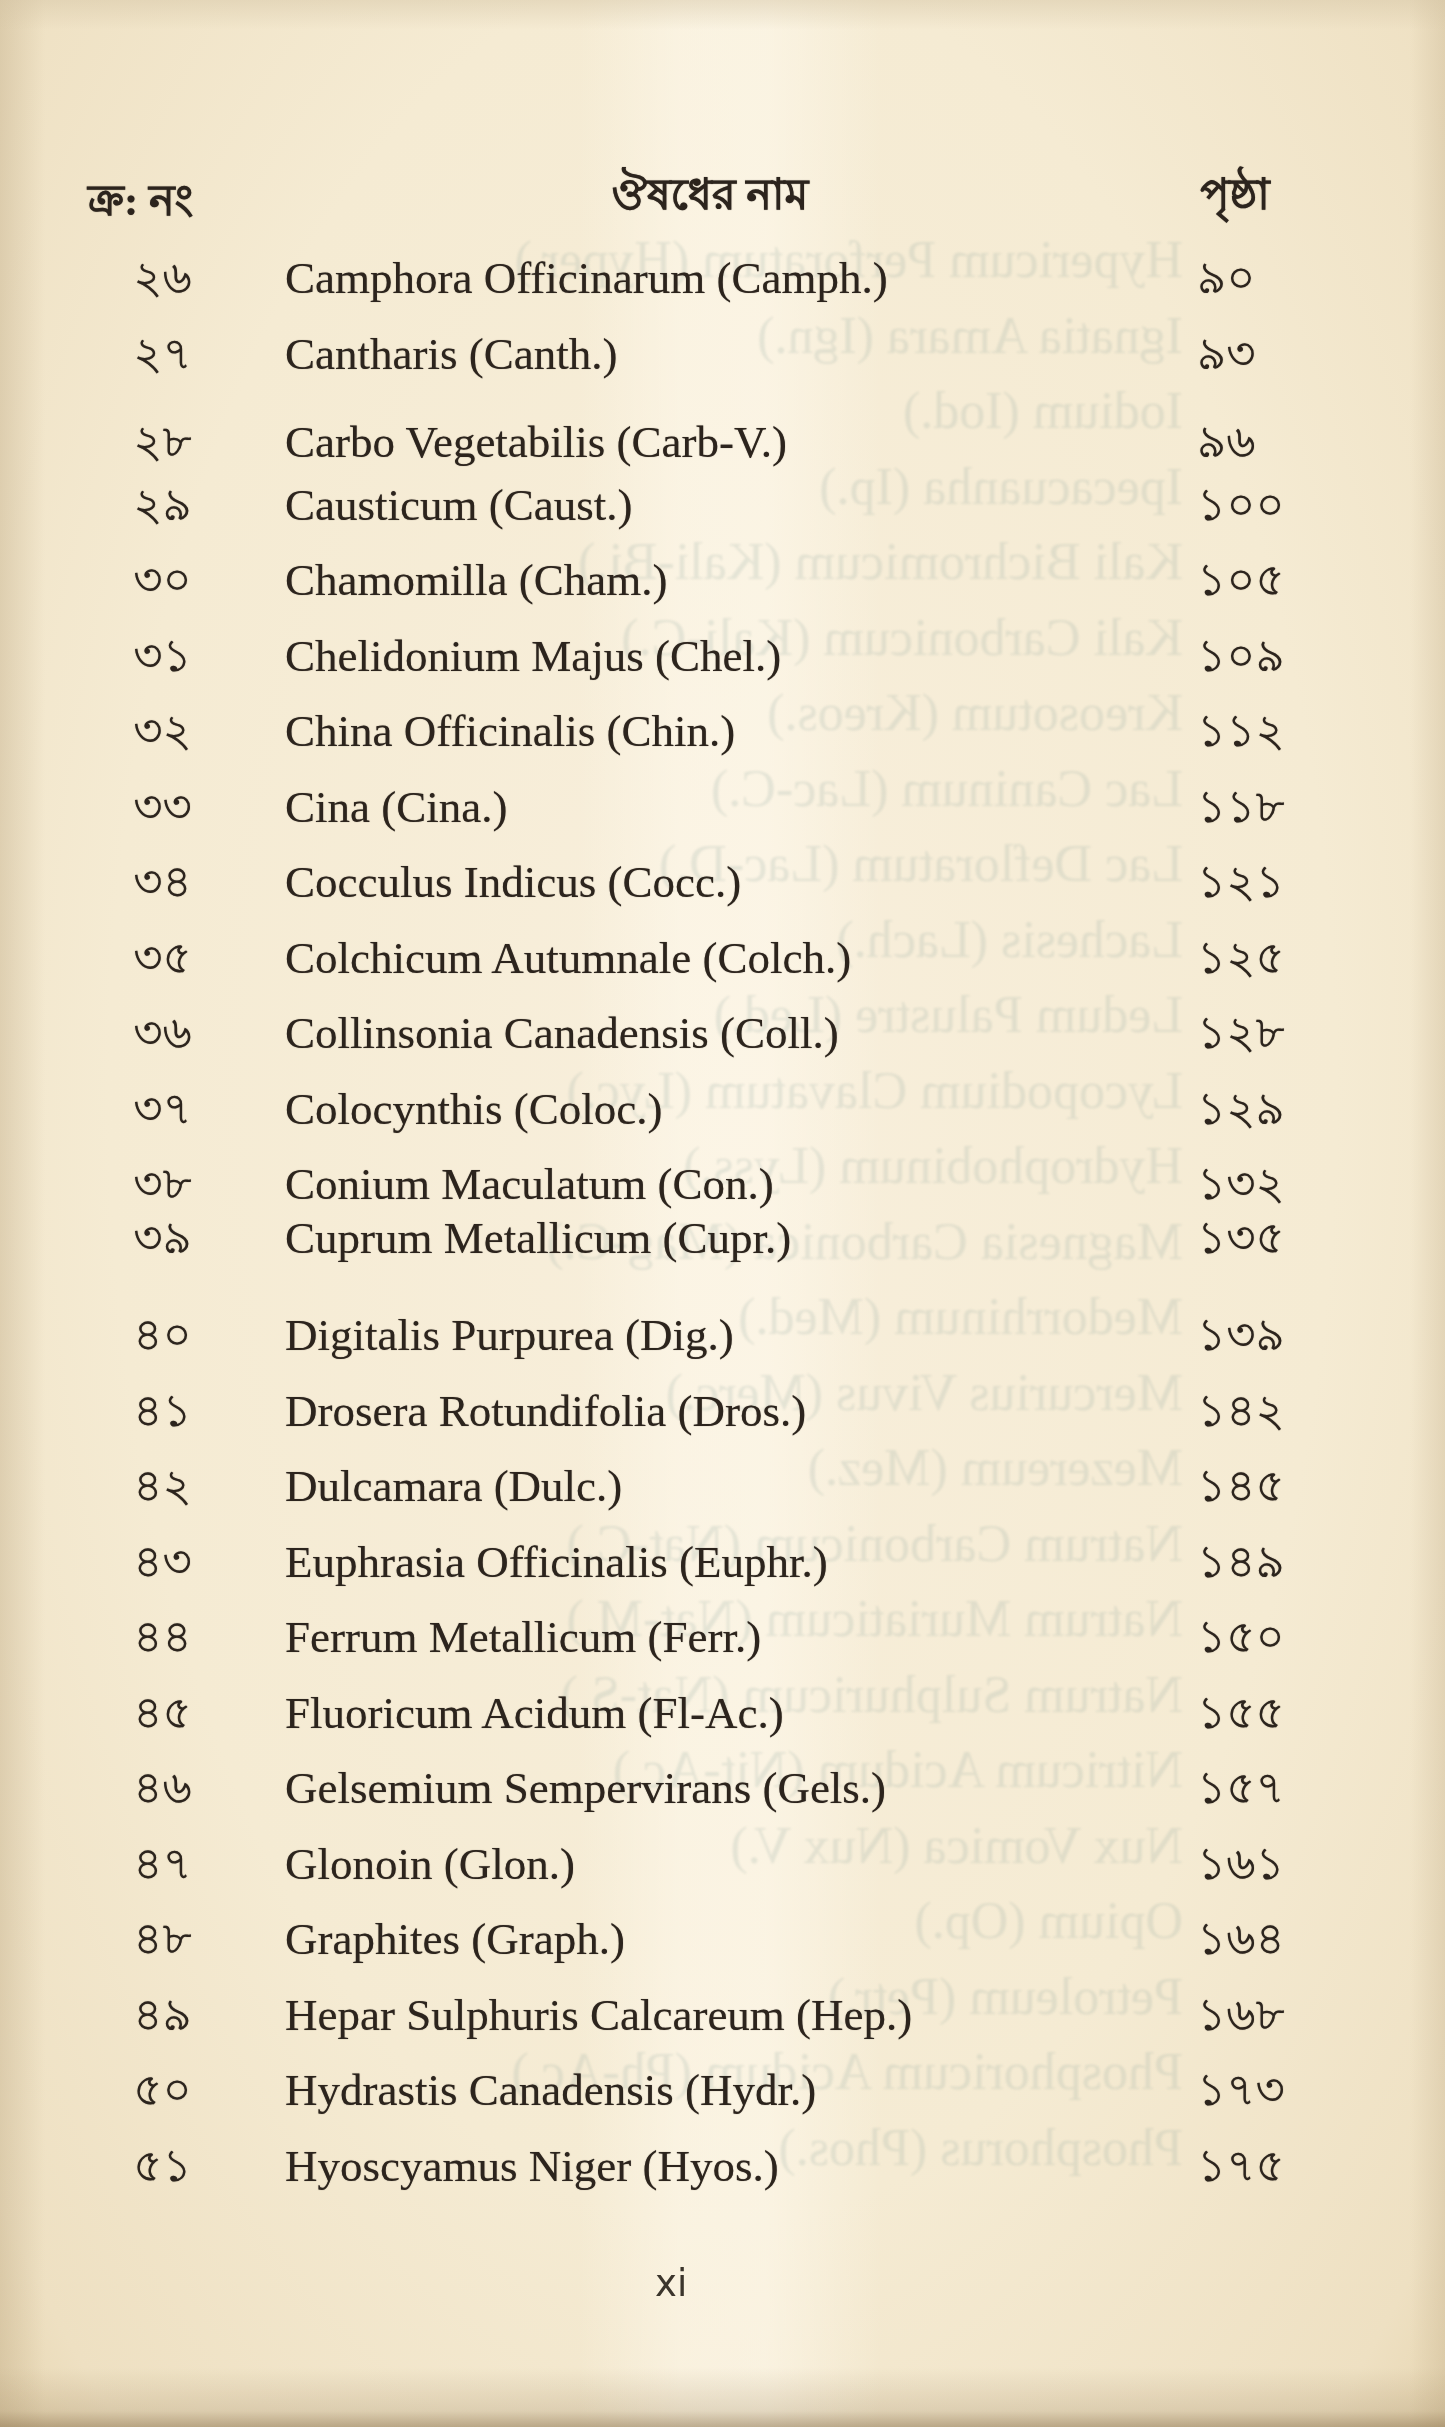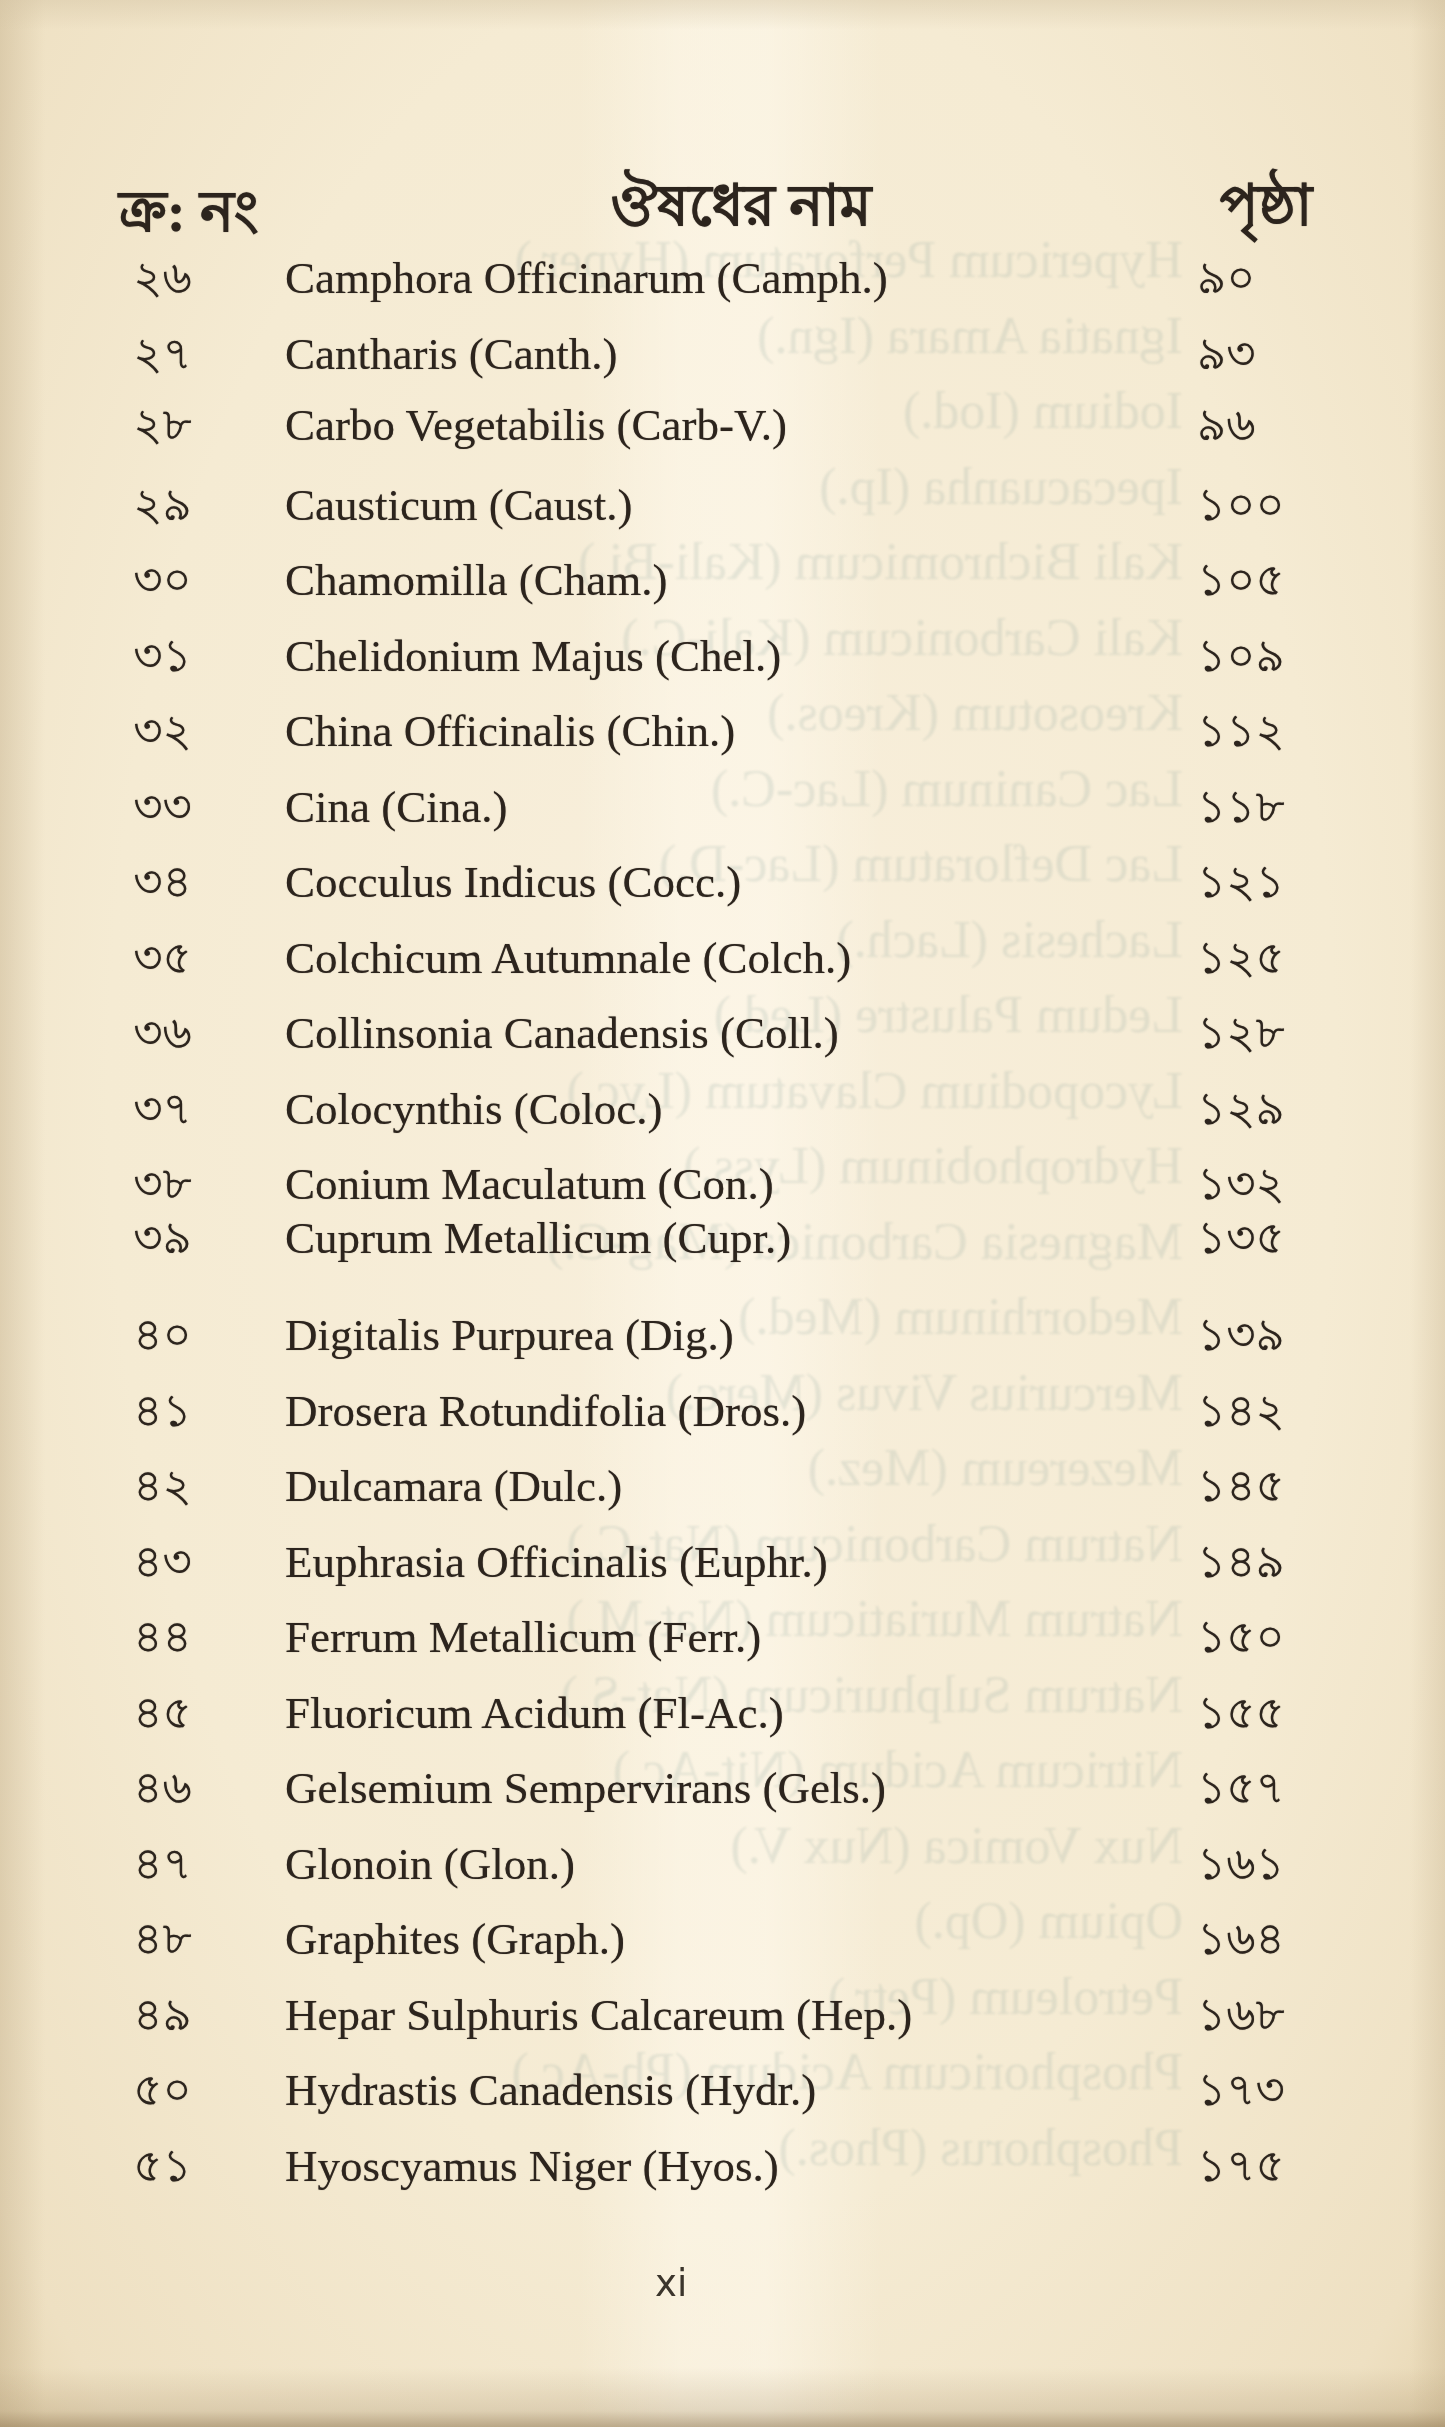--- a/index.html
+++ b/index.html
@@ -35,25 +35,24 @@
     font-size:52px;
     line-height:76px;
     color:#8fa69e;
     opacity:.20;
     filter:blur(1.1px);
   }
 
   
   .hdr{
     position:absolute;
-    font-size:57px;
+    font-size:43px;
     font-weight:bold;
     white-space:nowrap;
     text-shadow:0 0 1px rgba(44,36,29,.65);
-    margin-left:31px;
   }
   .hdr-serial{left:88px;top:168px;}
   .hdr-name{left:455px;top:162px;width:510px;text-align:center;}
   .hdr-page{left:1160px;top:162px;width:150px;text-align:center;}
 
   .rows{position:absolute;left:0;top:0;width:100%;}
   .row{
     position:absolute;
     left:0;width:100%;height:76px;
     line-height:76px;
@@ -115,21 +114,21 @@
       <div class="row" style="top: 240px;">
         <span class="cell-serial">২৬</span>
         <span class="cell-name">Camphora Officinarum (Camph.)</span>
         <span class="cell-page">৯০</span>
       </div>
       <div class="row" style="top: 315.5px;">
         <span class="cell-serial">২৭</span>
         <span class="cell-name">Cantharis (Canth.)</span>
         <span class="cell-page">৯৩</span>
       </div>
-      <div class="row" style="top: 387px;">
+      <div class="row" style="top: 404px;">
         <span class="cell-serial">২৮</span>
         <span class="cell-name">Carbo Vegetabilis (Carb-V.)</span>
         <span class="cell-page">৯৬</span>
       </div>
       <div class="row" style="top: 466.5px;">
         <span class="cell-serial">২৯</span>
         <span class="cell-name">Causticum (Caust.)</span>
         <span class="cell-page">১০০</span>
       </div>
       <div class="row" style="top: 542px;">

